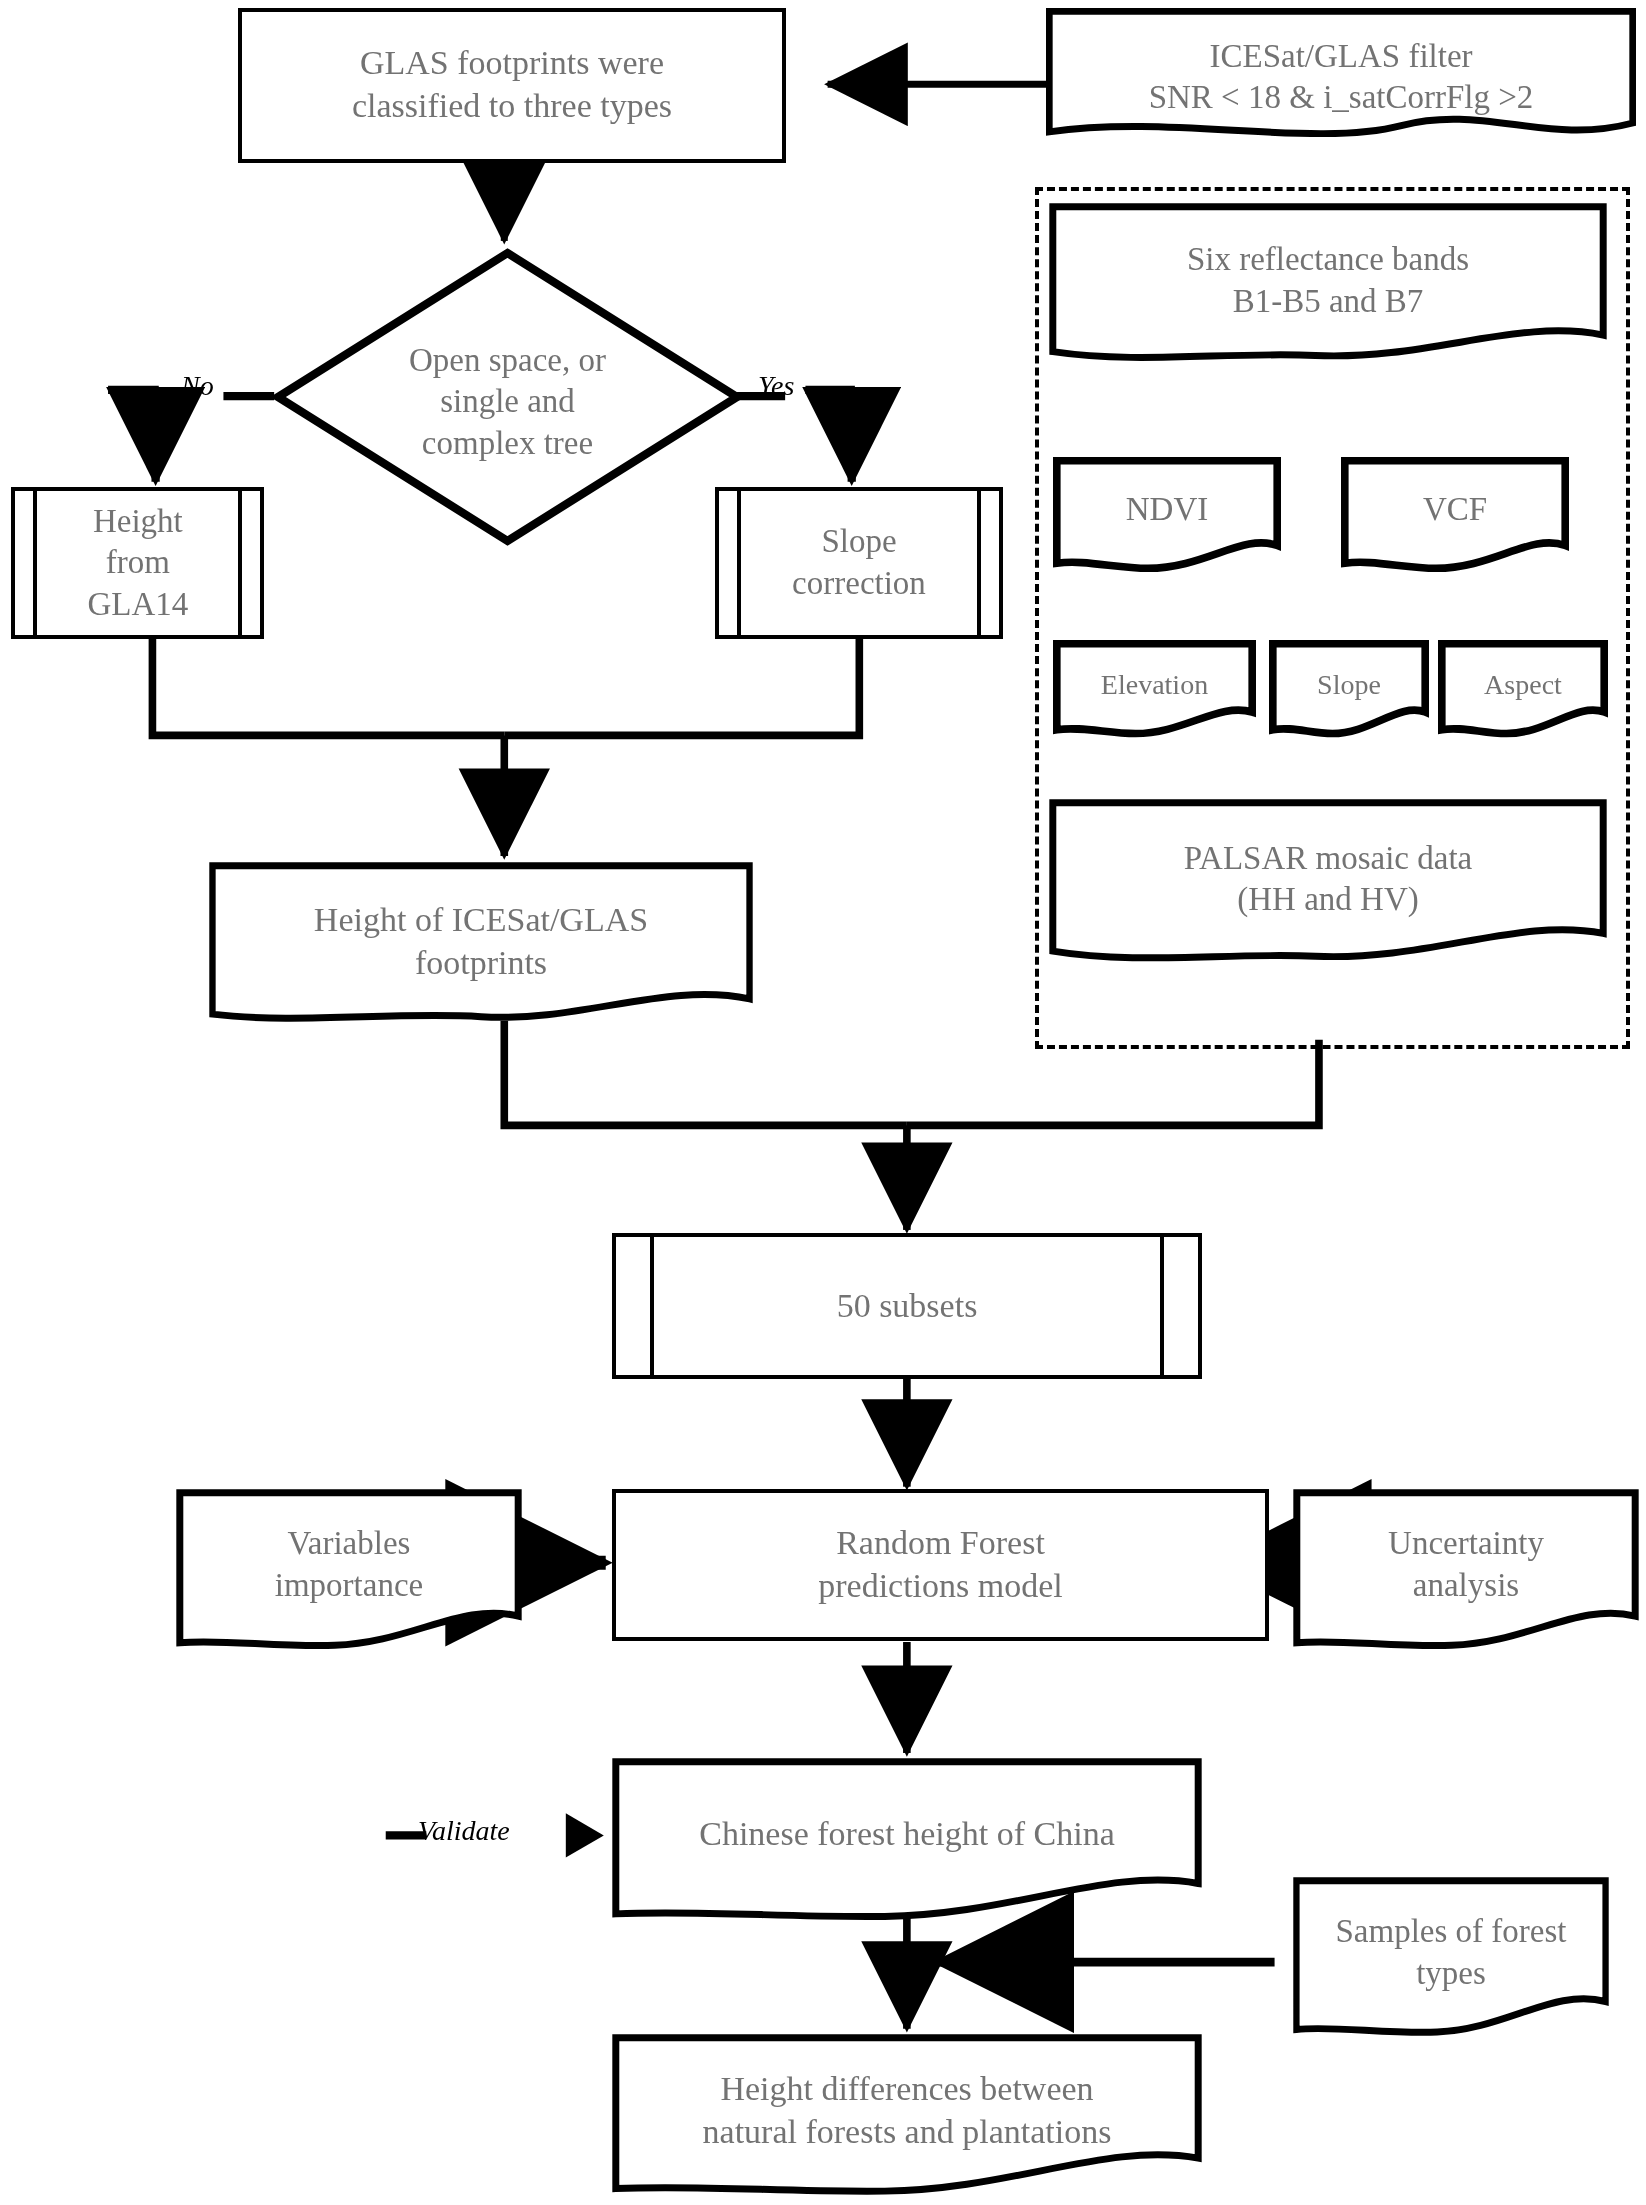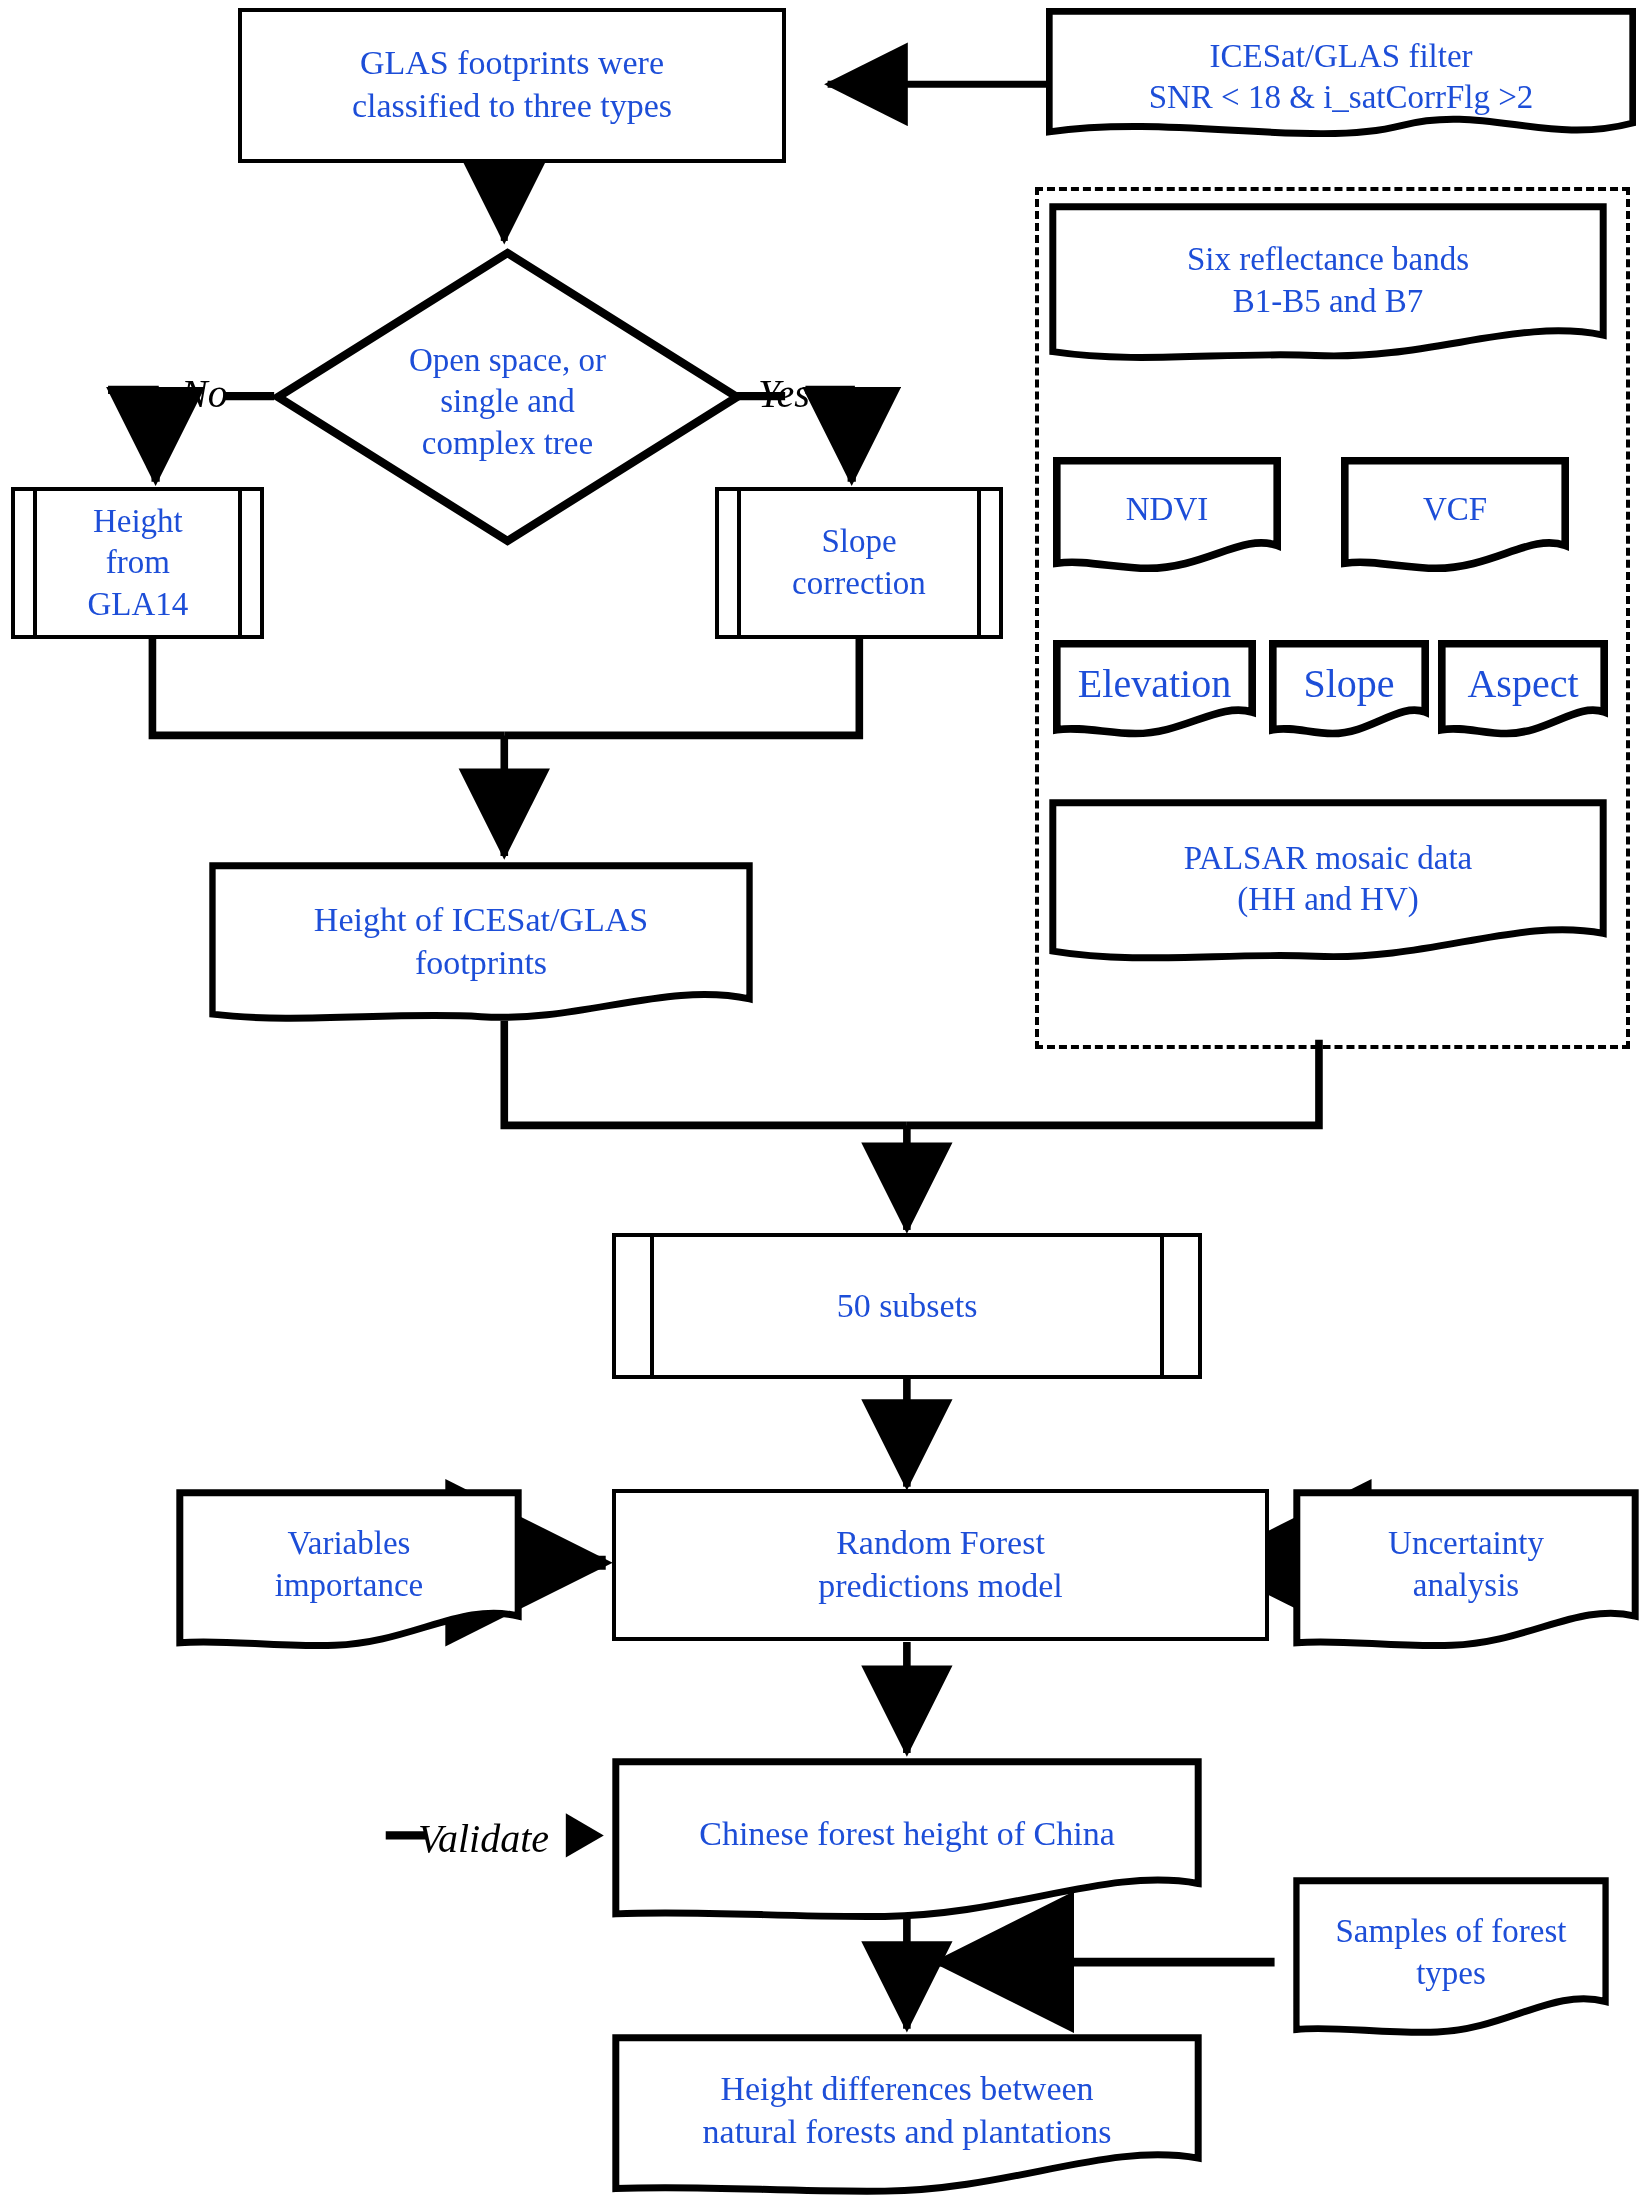--- a/index.html
+++ b/index.html
@@ -23,21 +23,21 @@
     pointer-events:none;
   }
   .node{
     position:absolute;
     box-sizing:border-box;
     display:flex;
     align-items:center;
     justify-content:center;
     text-align:center;
     line-height:1.26;
-    color:#1d4ed8;
+    color:#737373;
   }
   .node .txt{ padding:0 6.3px; display:block; }
   
   .rect{
     border:4.4px solid #000;
     background:#fff;
   }
   
   .predef{
     border:4.4px solid #000;
@@ -71,21 +71,21 @@
     background:transparent;
   }
   .edgelabel{
     position:absolute;
     font-style:italic;
     color:#000;
     white-space:nowrap;
   }
   .fs-xl{ font-size:34px; }
   .fs-lg{ font-size:33px; }
-  .fs-md{ font-size:40px; }
+  .fs-md{ font-size:28px; }
 </style>
 </head>
 <body>
 
 <div id="stage">
 
   <svg class="layer" viewBox="0 0 2597 3478">
     <defs>
       <marker id="arrow" markerWidth="16" markerHeight="16" refX="11.5" refY="6" orient="auto" markerUnits="strokeWidth">
         <path d="M0,0 L0,12 L12,6 z" fill="#000"></path>

